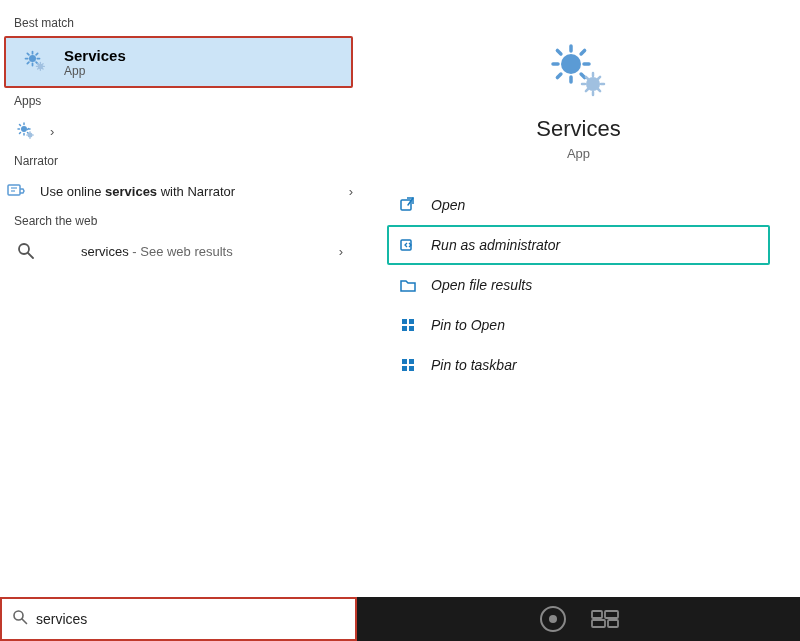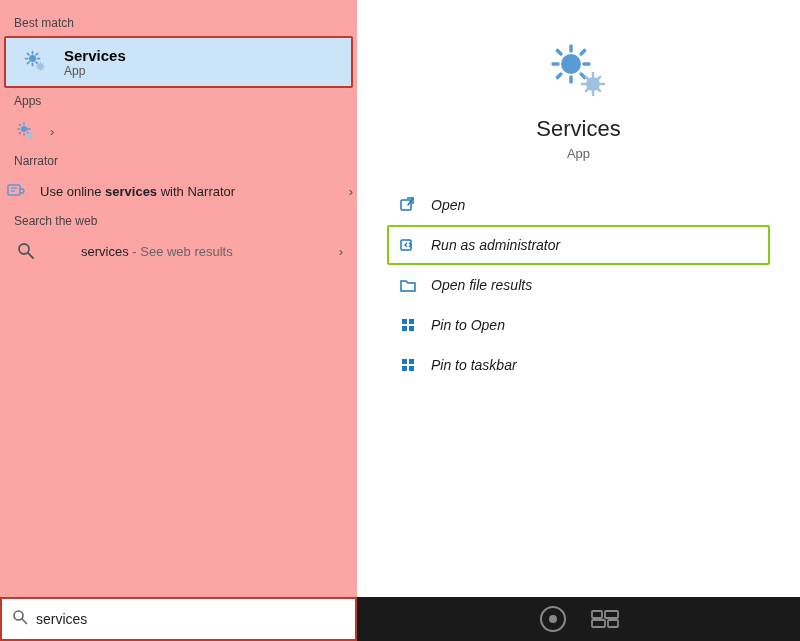--- a/index.html
+++ b/index.html
@@ -16,21 +16,21 @@
     
     .main-area {
       display: flex;
       flex: 1;
       height: 597px;
     }
 
     
     .left-panel {
       width: 357px;
-      background: #fca5a5;
+      background: #ffffff;
       display: flex;
       flex-direction: column;
       padding: 12px 0 0 0;
     }
 
     .section-label {
       font-size: 12px;
       color: #444;
       padding: 4px 14px 4px 14px;
       font-weight: 400;
@@ -193,21 +193,21 @@
     .action-item {
       display: flex;
       align-items: center;
       padding: 9px 10px;
       cursor: pointer;
       border-radius: 2px;
       font-style: italic;
     }
 
     .action-item.highlighted {
-      border: 2px solid #84cc16;
+      border: 2px solid #14b8a6;
       padding: 7px 8px;
     }
 
     .action-icon {
       width: 22px;
       height: 22px;
       margin-right: 12px;
       display: flex;
       align-items: center;
       justify-content: center;

